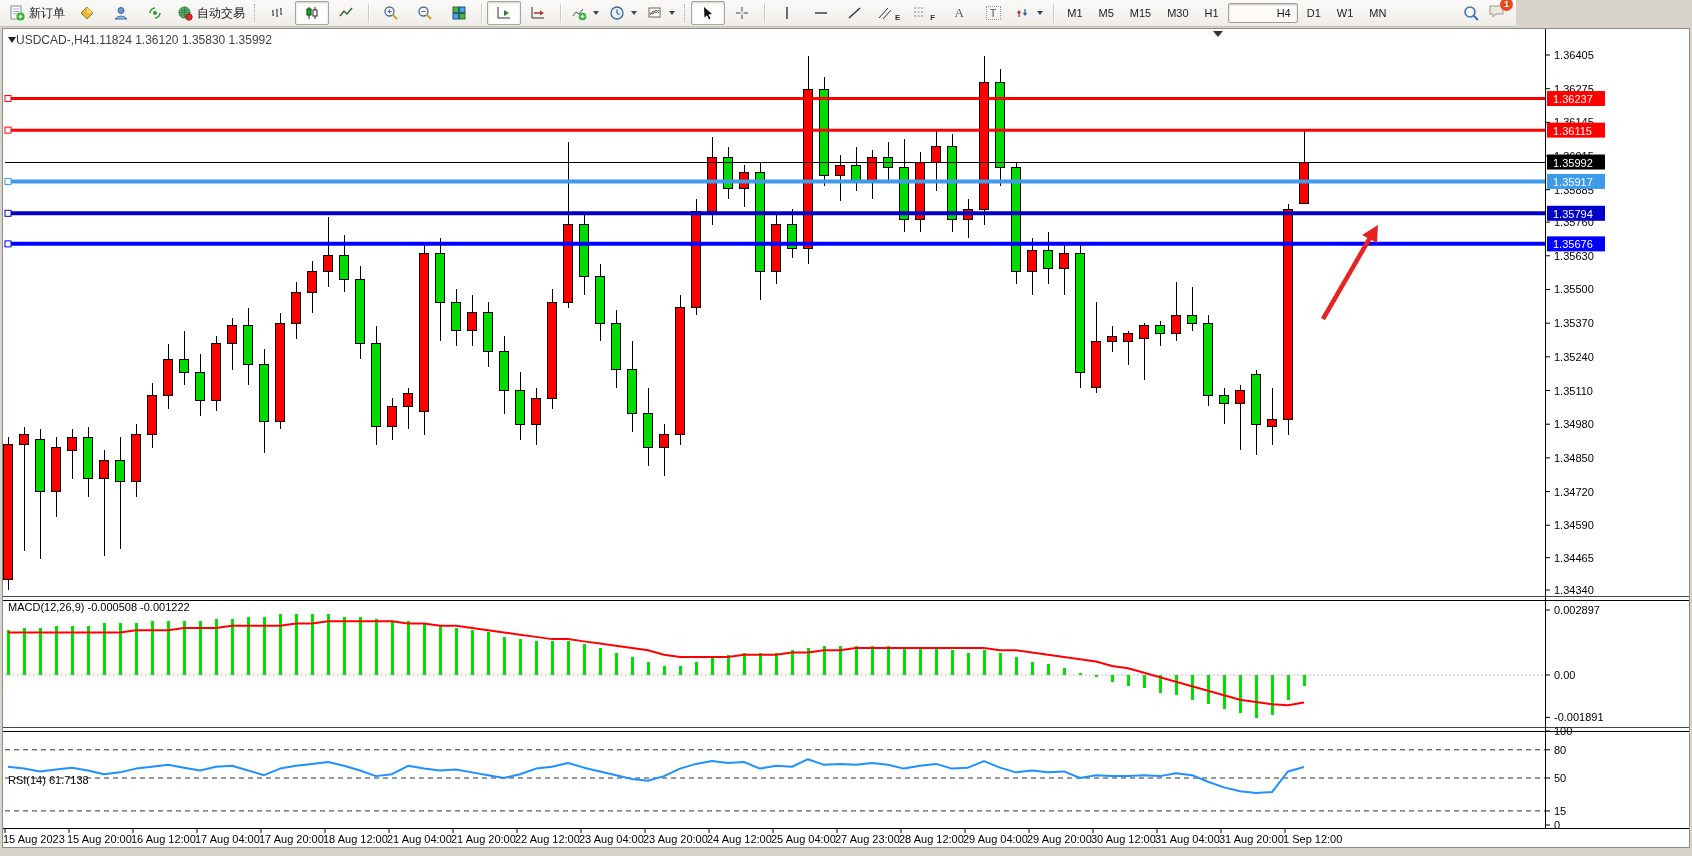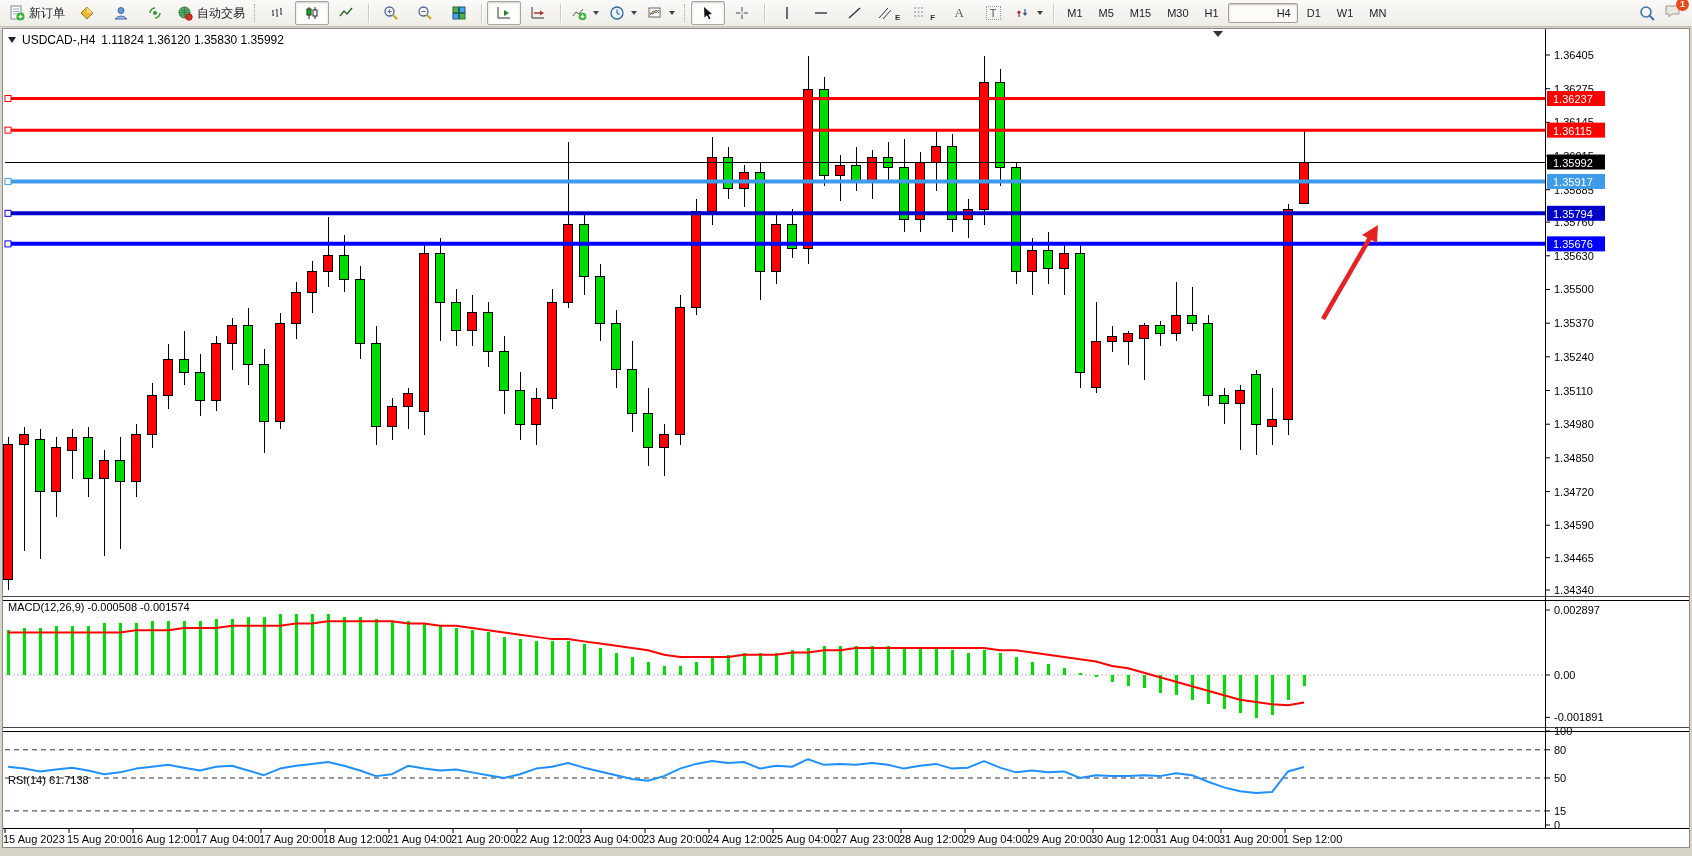--- a/index.html
+++ b/index.html
@@ -1,36 +1,36 @@
 <!DOCTYPE html>
 <html><head>
 <meta charset="utf-8">
 <style>
   html,body{margin:0;padding:0;width:1692px;height:856px;overflow:hidden;
     background:#d8d4ca;font-family:"Liberation Sans",sans-serif;}
-  .toolbar{position:absolute;left:0;top:0;width:1692px;height:27px;
+  .toolbar{position:absolute;left:0;top:0;width:1516px;height:27px;
     background:linear-gradient(#fbfaf8,#efede7);border-bottom:1px solid #c4c0b6;
     display:flex;align-items:center;padding:0 4px;box-sizing:border-box;z-index:30;}
   .tbtn{height:22px;min-width:24px;display:flex;align-items:center;justify-content:center;
     gap:4px;padding:0 4px;border:1px solid transparent;border-radius:2px;font-size:12px;color:#1a1a1a;cursor:default;}
   .tbtn.pressed{background:#fdfdfb;border-color:#a8a49c;box-shadow:inset 0 1px 2px rgba(0,0,0,.18);}
   .sep{width:1px;height:19px;background:#cfcbc1;box-shadow:1px 0 0 #ffffff;margin:0 5px;}
   .grip{width:2px;height:18px;border-left:1px dotted #aaa69c;margin:0 4px;}
   .caret{width:0;height:0;border-left:3px solid transparent;border-right:3px solid transparent;
     border-top:4px solid #444;margin-left:2px;}
   .tfbtn{font-size:11px;color:#222;padding:3px 6px;border:1px solid transparent;border-radius:2px;margin:0 1px;}
   .tfbtn.active{background:#fcfbf8;border-color:#a39f96;box-shadow:inset 0 1px 2px rgba(0,0,0,.22);padding-left:48px;}
   .right-icons{margin-left:auto;display:flex;align-items:center;gap:8px;padding-right:6px;}
   .badge{position:absolute;top:-5px;right:-7px;background:#e8491d;color:#fff;border-radius:50%;
     width:13px;height:13px;font-size:9px;line-height:13px;text-align:center;font-weight:bold;}
   .chartwin{position:absolute;left:2px;top:28px;width:1688px;height:820px;background:#fff;
     border:1px solid #8f8b82;box-sizing:border-box;z-index:1;}
   #chart-svg{position:absolute;left:0;top:0;z-index:5;}
-  .chart-title{position:absolute;left:8px;top:33px;z-index:10;font-size:12px;color:#000000;
-    display:flex;align-items:center;gap:6px;}
+  .chart-title{position:absolute;left:8px;top:33px;z-index:10;font-size:12px;color:#404040;
+    display:flex;align-items:center;gap:0;}
   .tri-down{width:0;height:0;border-left:4px solid transparent;border-right:4px solid transparent;
     border-top:6px solid #222;display:inline-block;}
   .ind-label{position:absolute;z-index:10;font-size:11px;color:#000;}
   .letter{font-size:8px;font-weight:bold;color:#333;position:relative;top:4px;left:-2px;}
   svg text{font-family:"Liberation Sans",sans-serif;}
 </style>
 </head>
 <body>
 
 <div class="toolbar">
@@ -630,14 +630,14 @@
       <polygon points="1378,225 1377,243 1362,235" fill="#E62222"></polygon>
     </g>
   </svg>
 
 <div class="chart-title">
   <span class="tri-down"></span>
   <span style="font-weight:normal;">USDCAD-,H4</span>
   <span>1.11824 1.36120 1.35830 1.35992</span>
 </div>
 
-<div class="ind-label" style="left:8px;top:601px;">MACD(12,26,9) -0.000508 -0.001574</div>
+<div class="ind-label" style="left:8px;top:601px;">MACD(12,26,9) -0.000508 -0.001222</div>
 <div class="ind-label" style="left:8px;top:774px;">RSI(14) 61.7138</div>
 
 </body></html>

